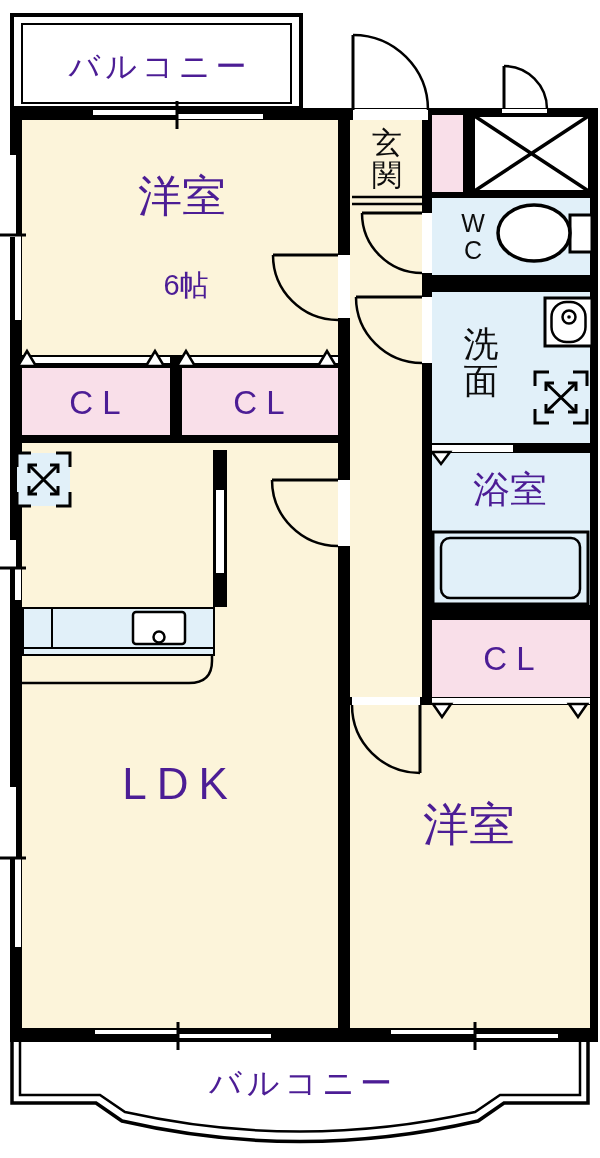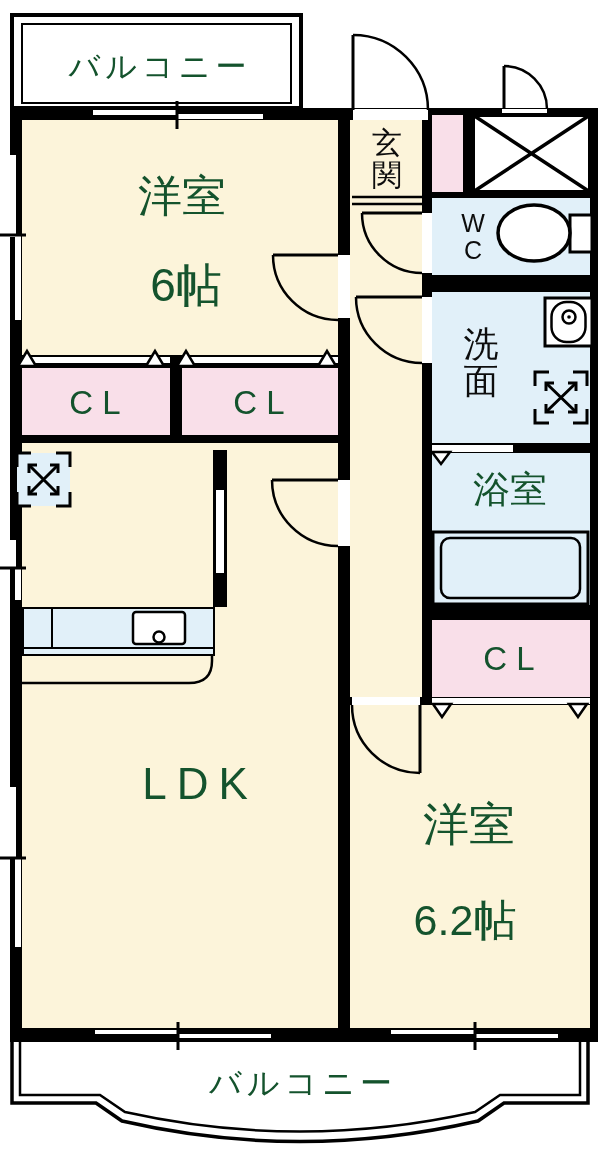--- a/index.html
+++ b/index.html
@@ -3,21 +3,21 @@
 <meta charset="utf-8">
 <style>
   html,body{margin:0;padding:0;background:#fff;}
   #plan{position:relative;width:600px;height:1158px;background:#fff;overflow:hidden;
         font-family:"Liberation Sans","DejaVu Sans",sans-serif;color:#0d0d0d;}
   .abs{position:absolute;}
   .room{position:absolute;}
   .gap{position:absolute;background:#fff;}
   .blk{position:absolute;background:#000;}
   .lbl{position:absolute;transform:translate(-50%,-50%);white-space:nowrap;
-       color:#14532d;line-height:1;text-align:center;}
+       color:#4c1d95;line-height:1;text-align:center;}
   .vcol{position:absolute;transform:translate(-50%,-50%);display:flex;
         flex-direction:column;align-items:center;color:#0d0d0d;text-align:center;}
   .vcol span{line-height:1.06;}
   svg{position:absolute;left:0;top:0;}
   #balcony-top-box{position:absolute;left:10px;top:13px;width:285px;height:89px;
       border:4px solid #000;background:#fff;}
   #balcony-top-inner{position:absolute;left:7px;top:6px;right:7px;bottom:2px;
       border:2px solid #000;}
 </style>
 </head>
@@ -169,21 +169,21 @@
       </g>
 
       <g>
         <path stroke-width="3.5" d="M12,1042 V1103 H96 L122,1121 Q300,1162 478,1121 L504,1103 H588 V1042"></path>
         <path stroke-width="2.5" d="M20,1042 V1095 H100 L125,1112 Q300,1151 475,1112 L500,1095 H580 V1042"></path>
       </g>
     </g>
   </svg>
 
   <div class="lbl" style="left:182px;top:196px;font-size:44px;">洋室</div>
-  <div class="lbl" style="left:186px;top:285px;font-size:46px;">6帖</div>
+  <div class="lbl" style="left:186px;top:285px;font-size:29px;">6帖</div>
 
   <div class="vcol" style="left:387px;top:159px;font-size:30px;">
     <span>玄</span>
     <span>関</span>
   </div>
 
   <div class="vcol" style="left:473px;top:236px;font-size:25px;">
     <span>W</span>
     <span>C</span>
   </div>
@@ -192,19 +192,18 @@
     <span>洗</span>
     <span>面</span>
   </div>
 
   <div class="lbl" style="left:510px;top:489px;font-size:37px;">浴室</div>
 
   <div class="lbl" style="left:95px;top:402px;font-size:33px;">C L</div>
   <div class="lbl" style="left:259px;top:402px;font-size:33px;">C L</div>
   <div class="lbl" style="left:509px;top:658px;font-size:33px;">C L</div>
 
-  <div class="lbl" style="left:180px;top:784px;font-size:44px;letter-spacing:10px;margin-left:20px;">LDK</div>
+  <div class="lbl" style="left:180px;top:784px;font-size:44px;letter-spacing:10px;">LDK</div>
 
   <div class="lbl" style="left:469px;top:824px;font-size:46px;">洋室</div>
-  <div class="lbl" style="left:465px;top:920px;font-size:43px;">6.2帖</div>
 
   <div class="lbl" style="left:303px;top:1083px;font-size:32px;letter-spacing:5px;">バルコニー</div>
 </div>
 
 </body></html>

